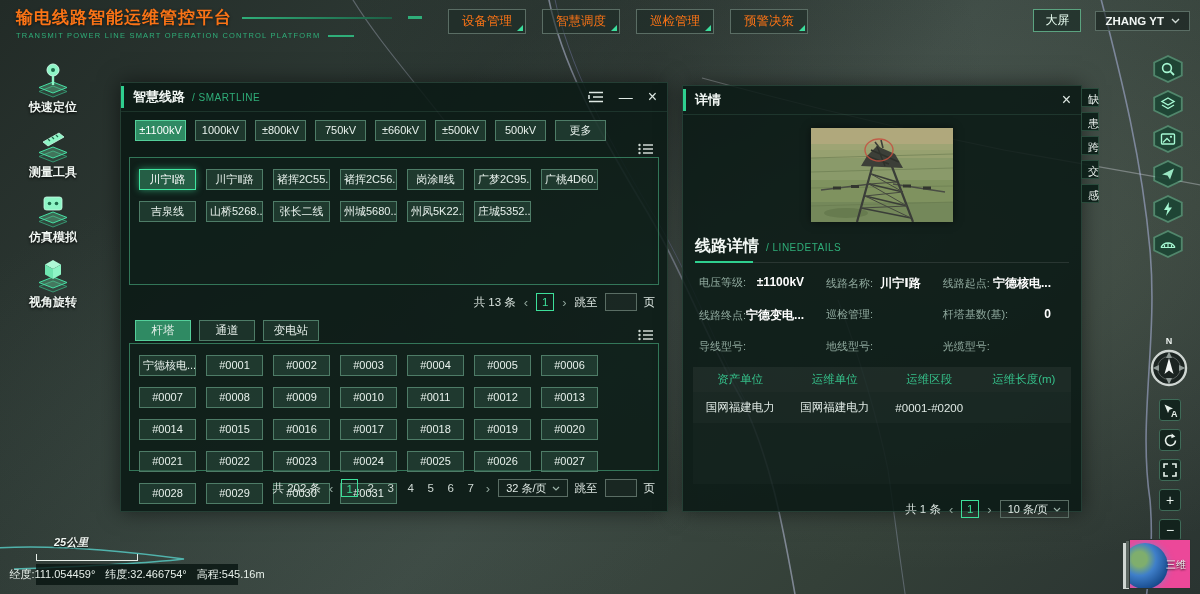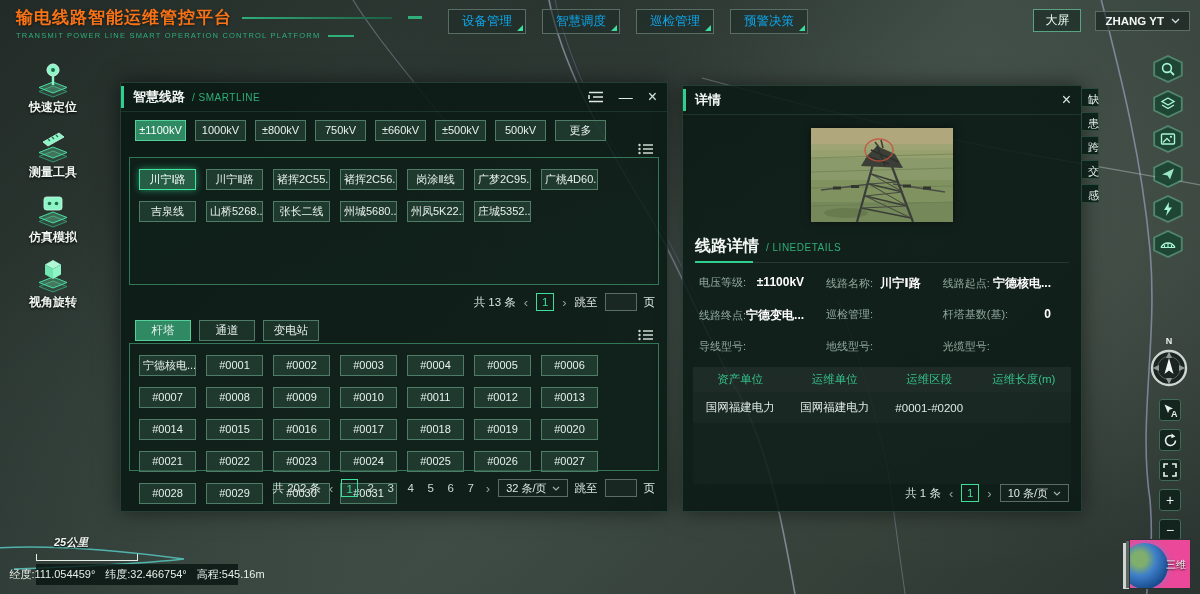--- a/index.html
+++ b/index.html
@@ -14,21 +14,21 @@
   #rivers{position:absolute;inset:0;pointer-events:none;}
   
   .logo{position:absolute;left:16px;top:6px;z-index:5;}
   .logo-row{display:flex;align-items:center;gap:10px;}
   .logo-title{font-size:17px;font-weight:bold;color:#f97316;letter-spacing:1px;text-shadow:0 1px 3px rgba(0,0,0,.6);}
   .logo-line{width:150px;height:2px;background:linear-gradient(90deg,#2fae79,#1d5f45);}
   .logo-dash{width:14px;height:3px;background:#2fae79;margin-left:6px;}
   .logo-sub{font-size:7.5px;letter-spacing:1.2px;color:#2fae79;margin-top:2px;display:flex;align-items:center;gap:8px;}
   .logo-sub .mini-line{width:26px;height:2px;background:#2fae79;}
   .top-nav{position:absolute;left:448px;top:9px;display:flex;gap:16px;z-index:5;}
-  .nav-btn{position:relative;padding:3px 13px;font-size:12.5px;color:#0ea5e9;background:rgba(28,42,37,0.55);border:1px solid #5a6d64;cursor:pointer;}
+  .nav-btn{position:relative;padding:3px 13px;font-size:12.5px;color:#f97316;background:rgba(28,42,37,0.55);border:1px solid #5a6d64;cursor:pointer;}
   .nav-btn::after{content:"";position:absolute;right:2px;bottom:2px;border-left:6px solid transparent;border-bottom:6px solid #3bdf9d;}
   .top-right{position:absolute;right:10px;top:9px;display:flex;gap:14px;align-items:center;z-index:5;}
   .screen-btn{padding:2px 11px;font-size:12px;color:#eafff3;border:1px solid rgba(110,200,155,0.75);background:rgba(22,40,33,0.6);}
   .user-box{display:flex;align-items:center;gap:7px;padding:3px 9px;font-size:11.5px;font-weight:bold;color:#f1f6f3;border:1px solid #5a6d64;background:rgba(22,32,29,0.6);}
   
   .left-toolbar{position:absolute;left:22px;top:60px;display:flex;flex-direction:column;gap:9px;z-index:4;}
   .tool-item{width:62px;display:flex;flex-direction:column;align-items:center;cursor:pointer;font-weight:bold;}
   .tool-item .lbl{font-size:12px;color:#f0f6f2;text-shadow:0 1px 3px #000;margin-top:1px;}
   
   .panel{position:absolute;background:rgba(10,25,21,0.88);border:1px solid rgba(95,150,125,0.28);box-shadow:0 0 20px rgba(0,0,0,0.5);z-index:3;}
@@ -416,21 +416,21 @@
         <div class="dt-row">
 
         <div class="td">国网福建电力</div>
             <div class="td">国网福建电力</div>
             <div class="td">#0001-#0200</div>
             <div class="td"></div>
           </div>
       </div>
     </div>
 
-    <div class="pager" style="margin-top:0;">
+    <div class="pager" style="margin-top:16px;">
       <span>共 1 条</span>
       <span class="pg-arrow">‹</span>
       <span class="page-box">1</span>
       <span class="pg-arrow">›</span>
       <div class="size-select">
         <span>10 条/页</span>
         <svg width="8" height="5" viewBox="0 0 8 5">
             <path d="M1,1 L4,4 L7,1" fill="none" stroke="#9fb5ab" stroke-width="1.2"></path>
           </svg>
       </div>

